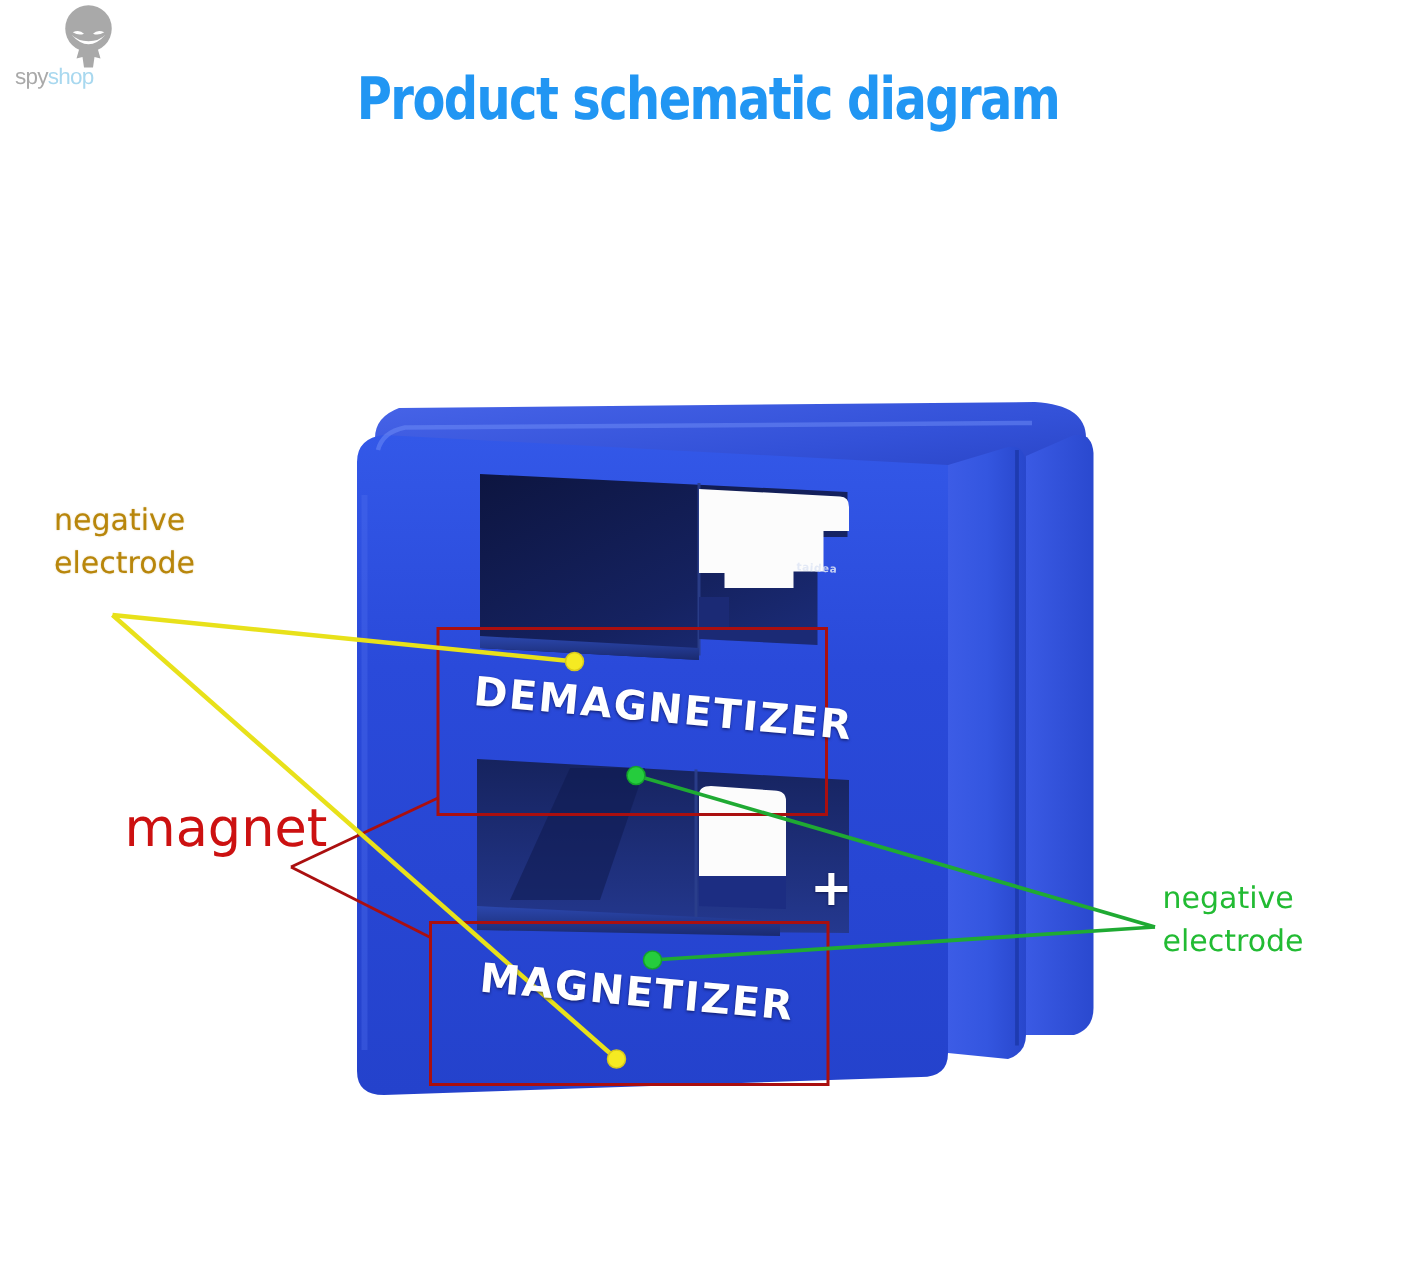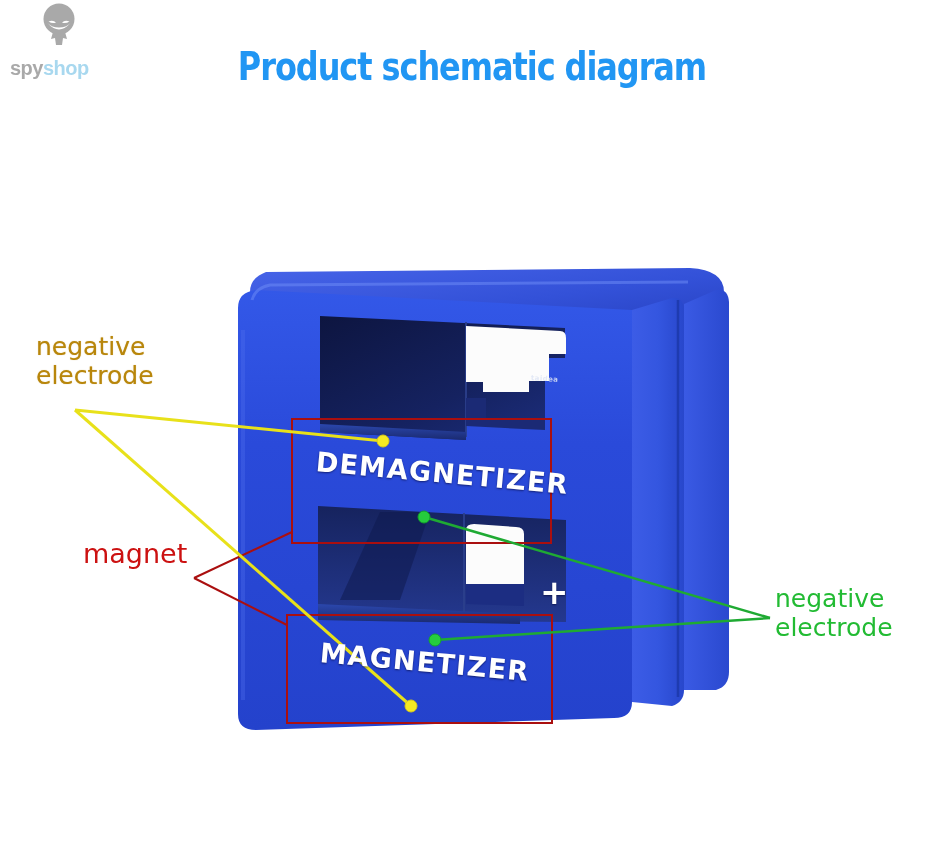--- a/index.html
+++ b/index.html
@@ -31,26 +31,25 @@
     left: 28px;
     top: 0px;
     width: 46px;
     height: 46px;
   }
   #logo-word {
     position: absolute;
     left: 2px;
     top: 40px;
     width: 106px;
-    font-size: 20px;
-    font-weight: bold;
+    font-size: 15px;
+    font-weight: normal;
     letter-spacing: -0.5px;
     line-height: 20px;
     white-space: nowrap;
-    margin-top: 16px;
   }
   .logo-spy { color: #a9a9a9; }
   .logo-shop { color: #a8d8ef; }
 
   
   #title {
     position: absolute;
     left: 0;
     top: 44px;
     width: 944px;
@@ -71,35 +70,35 @@
     left: 0;
     top: 0;
     width: 944px;
     height: 853px;
   }
 
   
   .anno {
     position: absolute;
     font-family: "DejaVu Sans", sans-serif;
-    font-size: 25px;
+    font-size: 20px;
     line-height: 29px;
     white-space: pre-line;
   }
   #label-negative {
     left: 36px;
     top: 332px;
     color: #b8860b;
     text-shadow: 0 0 1px rgba(184,134,11,.5);
   }
   #label-magnet {
     left: 83px;
     top: 539px;
     color: #cc1111;
-    font-size: 27px;
+    font-size: 35px;
   }
   #label-positive {
     left: 775px;
     top: 584px;
     color: #22bb33;
   }
 
   
   .devtext {
     position: absolute;

